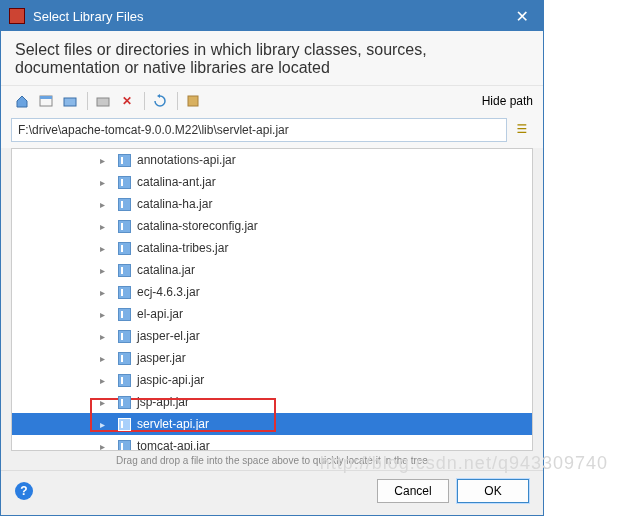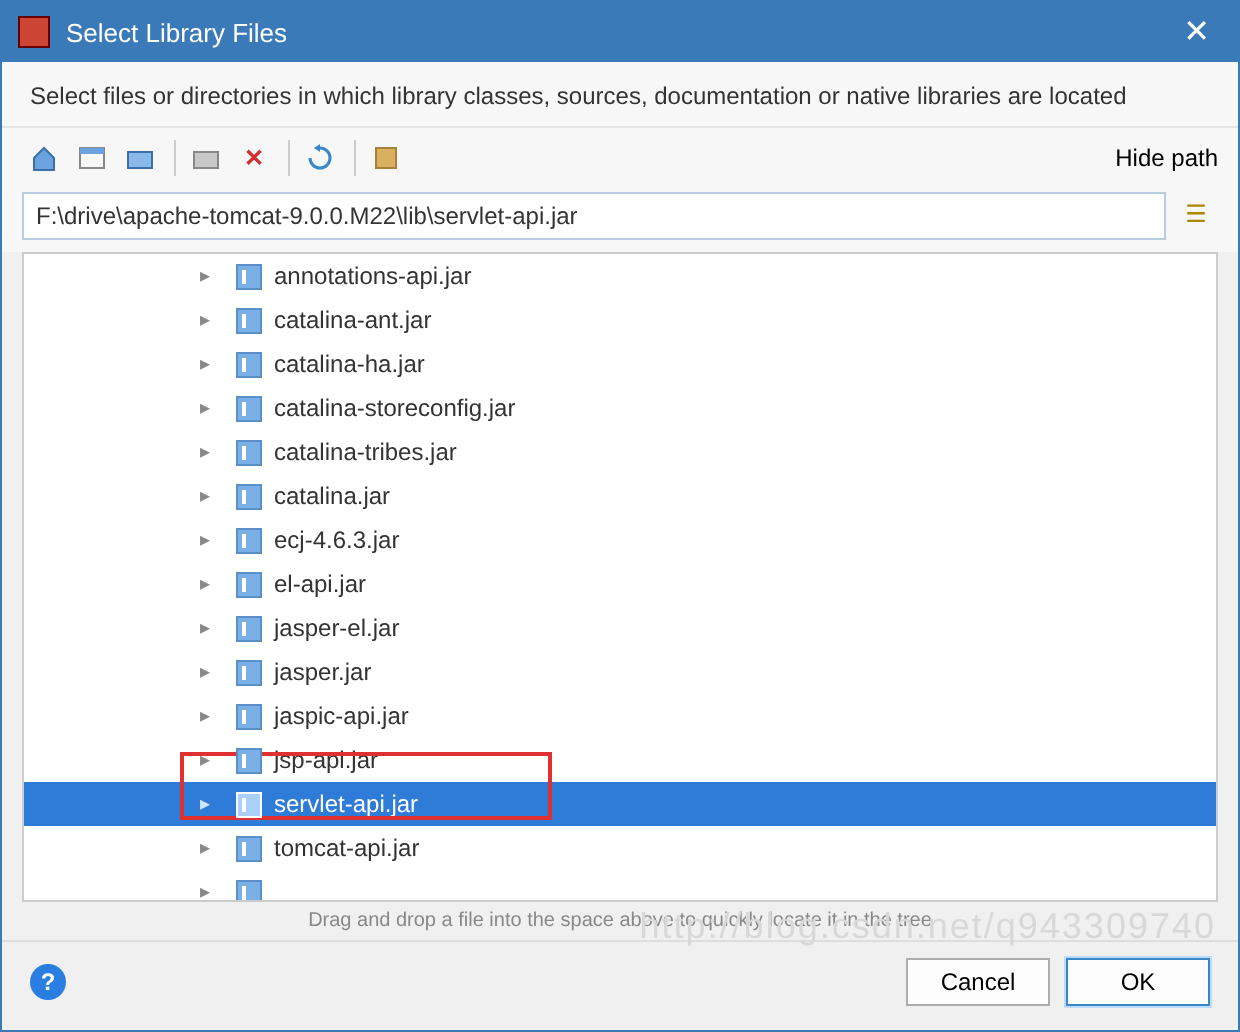--- a/index.html
+++ b/index.html
@@ -1,22 +1,22 @@
 <!DOCTYPE html>
 <html><head>
 <meta charset="utf-8">
 <style>
   * { box-sizing: border-box; margin: 0; padding: 0; font-family: "Segoe UI", Tahoma, sans-serif; }
   body { width: 620px; height: 516px; background: #fff; overflow: hidden; }
-  .dialog { width: 620px; height: 516px; border: 1px solid #3b7ab8; display: flex; flex-direction: column; background: #f0f0f0; }
+  .dialog { width: 544px; height: 516px; border: 1px solid #3b7ab8; display: flex; flex-direction: column; background: #f0f0f0; }
   .titlebar { background: #3b7ab8; color: #fff; height: 30px; display: flex; align-items: center; padding: 0 8px; font-size: 13px; }
   .titlebar .appicon { width: 16px; height: 16px; background: #c43; margin-right: 8px; border: 1px solid #600; }
   .titlebar .spacer { flex: 1; }
   .titlebar .close { color: #fff; font-size: 16px; padding: 0 6px; }
-  .desc { padding: 10px 14px 8px; font-size: 12px; color: #333; background: #f7f7f7; border-bottom: 1px solid #e5e5e5; }
+  .desc { padding: 10px 14px 8px; font-size: 16px; color: #333; background: #f7f7f7; border-bottom: 1px solid #e5e5e5; }
   .toolbar { display: flex; align-items: center; padding: 4px 10px 4px 10px; background: #f7f7f7; }
   .tbtn { width: 22px; height: 22px; display:flex; align-items:center; justify-content:center; margin-right: 2px; font-size:12px; color:#666; }
   .tsep { width:1px; height:18px; background:#ccc; margin:0 4px; }
   .toolbar .right { margin-left:auto; font-size:12px; color:#000000; }
   .pathrow { display:flex; padding: 2px 10px 6px; background:#f7f7f7; }
   .pathinput { flex:1; border:1px solid #b8cde2; background:#fff; height:24px; padding:0 6px; font-size:12px; color:#333; }
   .pathbtn { width:22px; height:22px; margin-left:4px; color:#a80; font-size:12px; display:flex;align-items:center;justify-content:center; }
   .tree { flex:1; margin: 0 10px 2px; border:1px solid #ccc; background:#fff; overflow:auto; position:relative; }
   .row { display:flex; align-items:center; height:22px; font-size:12px; color:#333; padding-left: 88px; white-space:nowrap; }
   .row .arrow { width:12px; color:#888; font-size:10px; margin-right:6px; }

